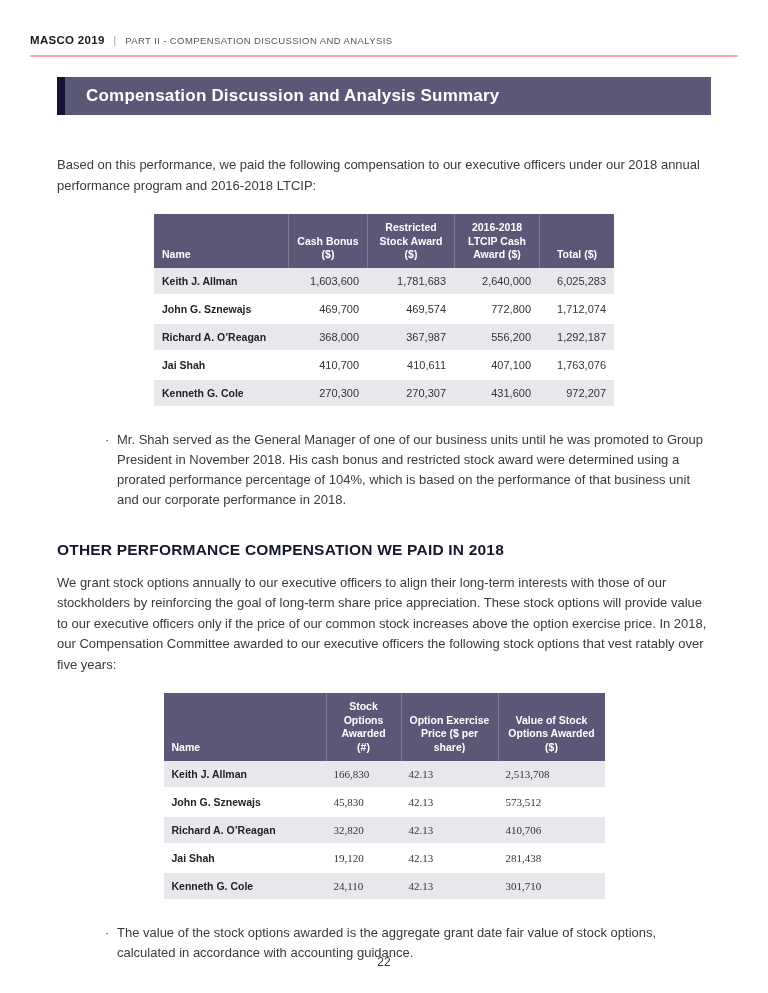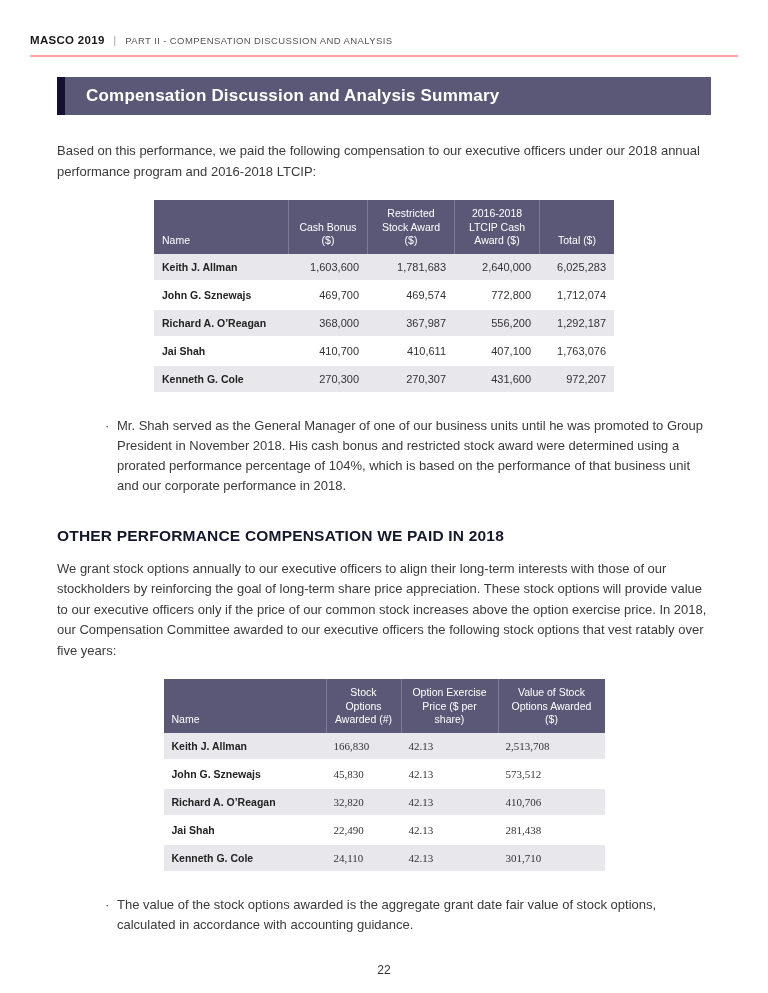--- a/index.html
+++ b/index.html
@@ -50,36 +50,36 @@
   }
   .banner .banner-title {
     color: #ffffff;
     font-size: 17px;
     font-weight: bold;
     padding-left: 12px;
     letter-spacing: 0.2px;
     margin-left: 9px;
   }
   .para {
-    margin-top: 26px;
+    margin-top: 40px;
     font-size: 13px;
     line-height: 1.58;
     color: #3a3a3a;
   }
   
   .tbl-wrap { display: flex; justify-content: center; margin-top: 18px; }
   table.comp {
     border-collapse: separate;
     border-spacing: 0;
     font-size: 11px;
   }
   table.comp thead th {
     background: #5b5777;
     color: #ffffff;
-    font-weight: normal;
+    font-weight: bold;
     font-size: 10.5px;
     line-height: 1.3;
     vertical-align: bottom;
     padding: 7px 8px 6px 8px;
     text-align: center;
   }
   table.comp thead th.col-name { text-align: left; }
   table.comp thead th + th { border-left: 1px solid rgba(255,255,255,0.22); }
   table.comp td {
     padding: 7px 8px;
@@ -124,21 +124,21 @@
   .sec-heading {
     margin-top: 30px;
     font-size: 15.5px;
     font-weight: bold;
     color: #15182c;
     letter-spacing: 0.2px;
   }
   
   .pagenum {
     position: absolute;
-    bottom: 16px;
+    bottom: 24px;
     left: 0;
     width: 100%;
     text-align: center;
     font-size: 12px;
     color: #333333;
   }
 </style>
 </head>
 <body>
 
@@ -242,21 +242,21 @@
             <td class="cnum">573,512</td>
           </tr>
           <tr class="alt">
             <td class="name">Richard A. O’Reagan</td>
             <td class="cnum">32,820</td>
             <td class="cnum">42.13</td>
             <td class="cnum">410,706</td>
           </tr>
           <tr>
             <td class="name">Jai Shah</td>
-            <td class="cnum">22,490</td>
+            <td class="cnum">19,120</td>
             <td class="cnum">42.13</td>
             <td class="cnum">281,438</td>
           </tr>
           <tr class="alt">
             <td class="name">Kenneth G. Cole</td>
             <td class="cnum">24,110</td>
             <td class="cnum">42.13</td>
             <td class="cnum">301,710</td>
           </tr>
         </tbody>

